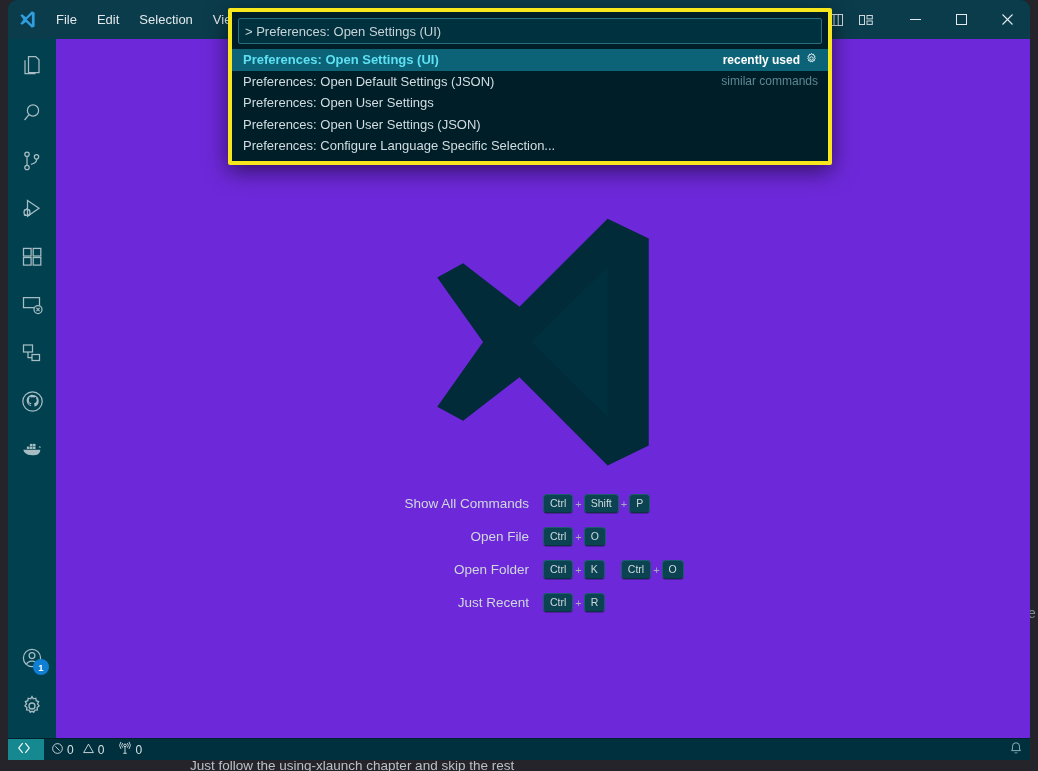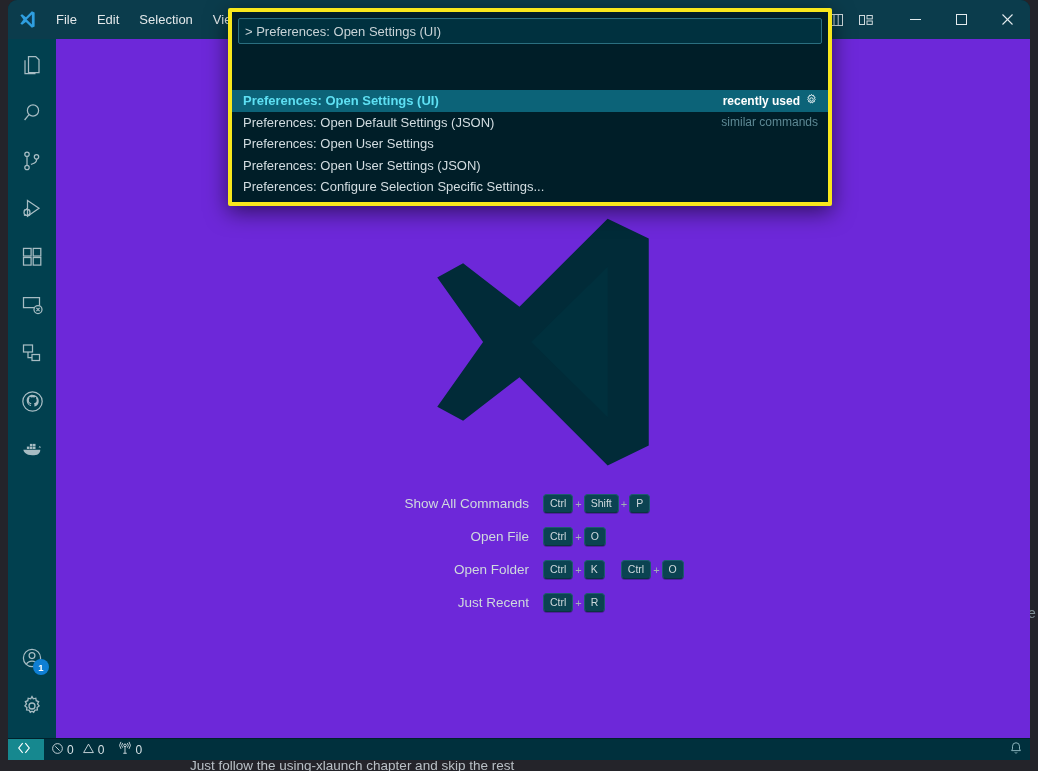--- a/index.html
+++ b/index.html
@@ -141,21 +141,21 @@
   .palette-input-wrap { padding: 6px 6px 5px; }
   .palette-input {
     width: 100%; height: 26px;
     background: #00313f;
     border: 1px solid #2a6f80;
     color: #c8d3d7; font-size: 13px;
     font-family: "Liberation Sans", sans-serif;
     padding: 0 6px; outline: none;
     border-radius: 2px;
   }
-  .palette-list { padding-bottom: 1px; margin-top: 41px; }
+  .palette-list { padding-bottom: 1px; }
   .p-row {
     height: 21.5px; display: flex; align-items: center;
     padding: 0 10px 0 11px; font-size: 13px; color: #d2dde1;
   }
   .p-row.selected {
     background: #0c6378; color: #5ee0f3; font-weight: bold;
   }
   .p-row .p-label { flex: 1; white-space: nowrap; overflow: hidden; text-overflow: ellipsis; }
   .p-row .p-meta { font-size: 12px; color: #ffffff; display: flex; align-items: center; gap: 5px; }
   .p-row.dim .p-meta { color: #5c8894; font-weight: normal; }
@@ -465,19 +465,19 @@
             <span>similar commands</span>
           </span>
         </div>
         <div class="p-row">
           <span class="p-label">Preferences: Open User Settings</span>
         </div>
         <div class="p-row">
           <span class="p-label">Preferences: Open User Settings (JSON)</span>
         </div>
         <div class="p-row">
-          <span class="p-label">Preferences: Configure Selection Specific Settings...</span>
+          <span class="p-label">Preferences: Configure Language Specific Selection...</span>
         </div>
       </div>
     </div>
 
   </div>
 </div>
 
 </body></html>

